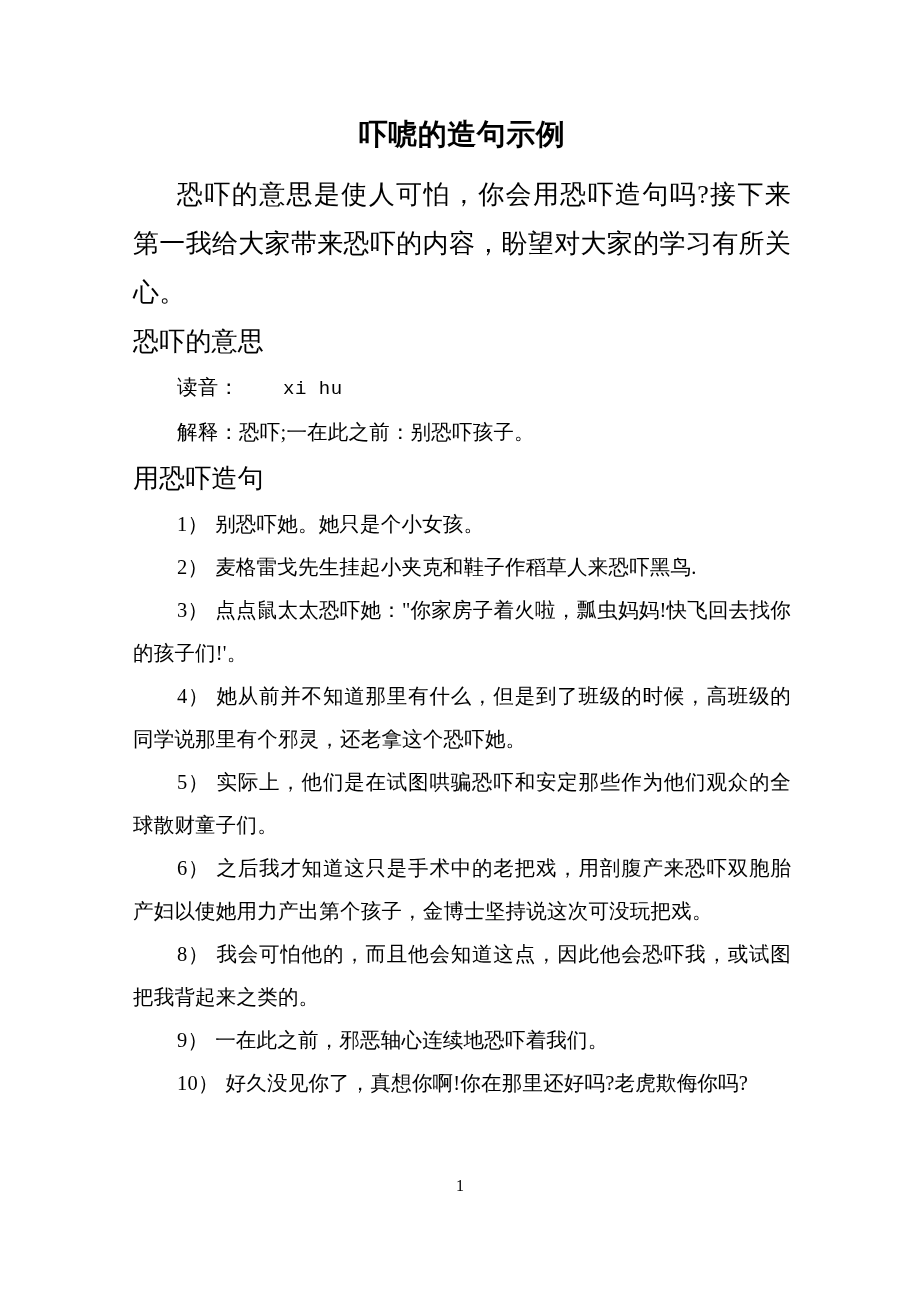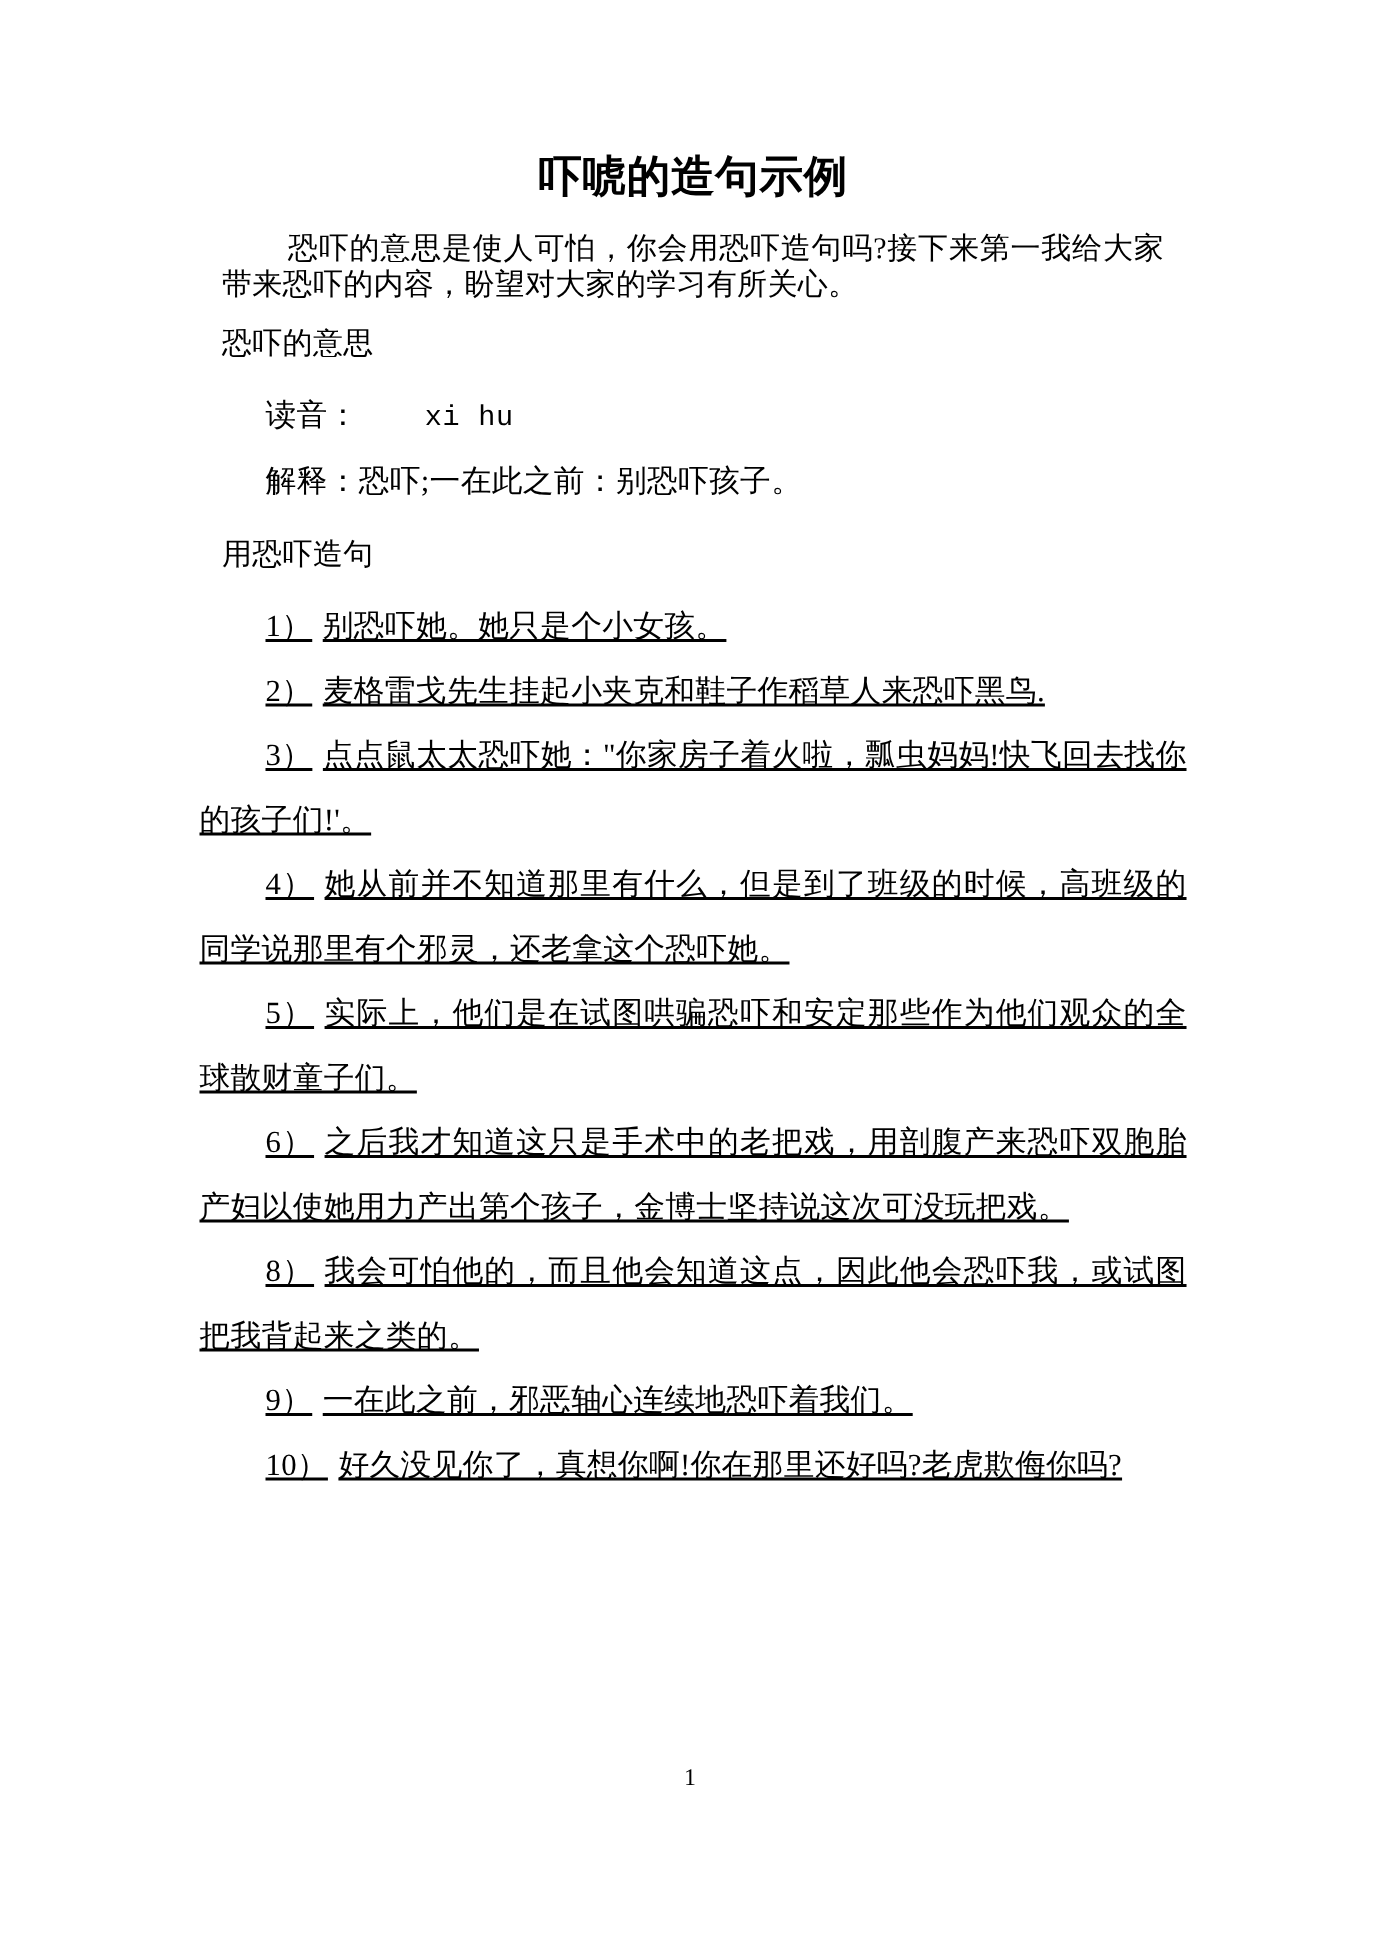--- a/index.html
+++ b/index.html
@@ -23,27 +23,27 @@
     top: 98px;
     width: 658px;
   }
   .doc-title {
     font-family: "Liberation Serif", "DejaVu Serif", serif;
     font-weight: bold;
     font-size: 29px;
     line-height: 40px;
     text-align: center;
     letter-spacing: 0.5px;
-    margin: 0 0 16px 0;
+    margin: 16px 0 16px 0;
     white-space: nowrap;
   }
   .para {
-    font-size: 20px;
-    line-height: 24px;
-    margin: 15px;
+    font-size: 26px;
+    line-height: 49px;
+    margin: 0;
     text-align: justify;
     text-justify: inter-ideograph;
     letter-spacing: 0.2px;
   }
   .para.indent2 {
     text-indent: 44px;
   }
   .para.flush {
     text-indent: 0;
   }
@@ -57,21 +57,20 @@
   .sub .mono {
     font-family: "Liberation Mono", "DejaVu Sans Mono", monospace;
     font-size: 19px;
     letter-spacing: 0.5px;
     margin-left: 44px;
   }
   ol.sentence-list {
     list-style: none;
     margin: 0;
     padding: 0;
-    text-decoration: underline;
   }
   ol.sentence-list li {
     font-size: 20.5px;
     line-height: 43px;
     margin: 0;
     padding: 0;
     text-align: justify;
     text-justify: inter-ideograph;
     letter-spacing: 0.2px;
     text-indent: 44px;

